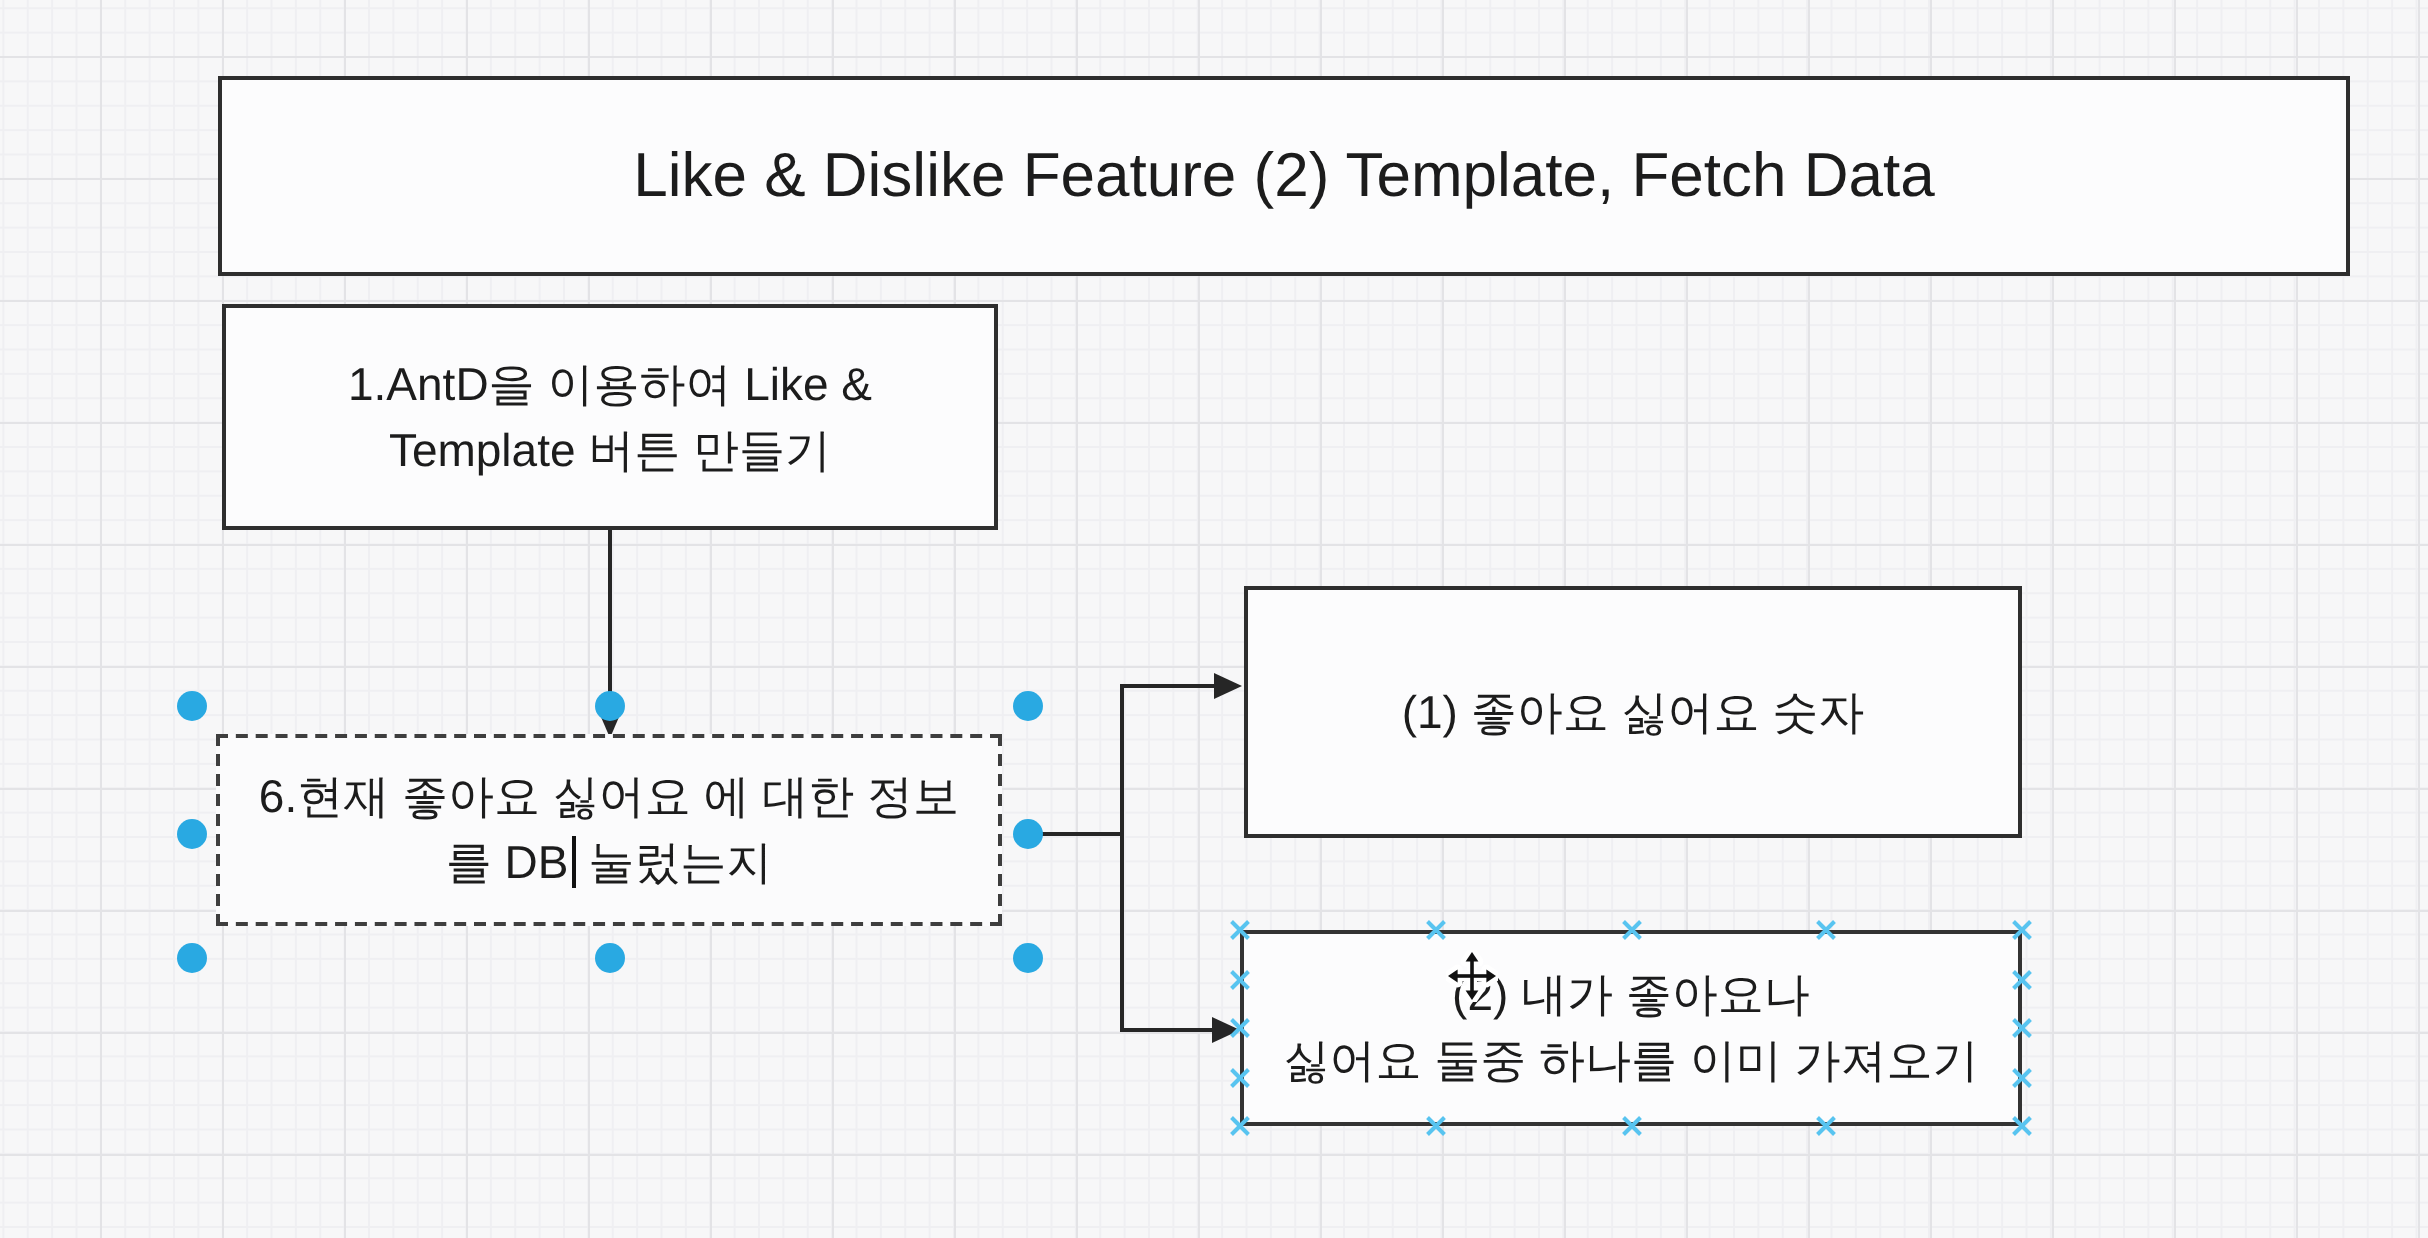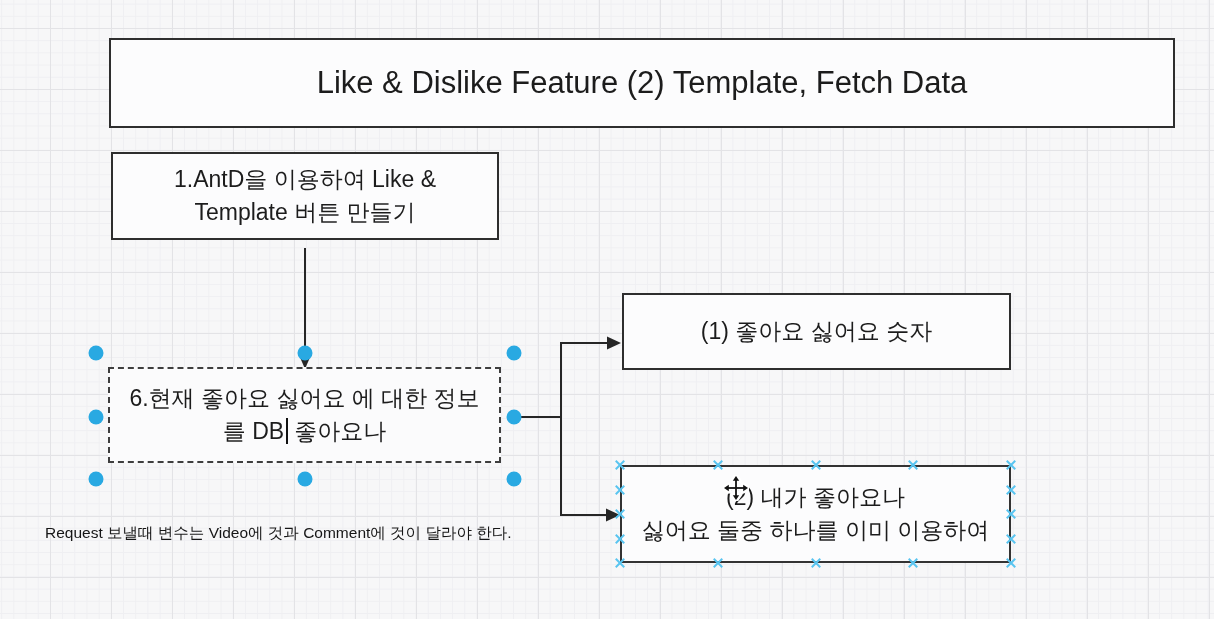--- a/index.html
+++ b/index.html
@@ -23,25 +23,25 @@
     background:#fcfcfd;
     border:2px solid #2e2e2e;
     box-sizing:border-box;
     display:flex;
     flex-direction:column;
     align-items:center;
     justify-content:center;
     text-align:center;
   }
   .node .line{font-size:23px;line-height:33px;white-space:nowrap;}
-  #title-box{left:109px;top:38px;width:1066px;height:90px;}
+  #title-box{left:109px;top:38px;width:1066px;height:100px;}
   #title-box .line{font-size:31px;line-height:36px;}
-  #node1{left:111px;top:152px;width:388px;height:88px;}
+  #node1{left:111px;top:152px;width:388px;height:113px;}
   #node2{left:108px;top:367px;width:393px;height:96px;border:2px dashed #3e3e3e;background:#fbfbfc;}
-  #node3{left:622px;top:293px;width:389px;height:77px;}
+  #node3{left:622px;top:293px;width:389px;height:126px;}
   #node4{left:620px;top:465px;width:391px;height:98px;border-color:#333;}
   #note{
     position:absolute;left:45px;top:523px;
     font-size:15.5px;line-height:20px;white-space:nowrap;color:#161616;
   }
   #connector-layer{position:absolute;left:0;top:0;pointer-events:none;}
   .handle{
     position:absolute;width:15px;height:15px;border-radius:50%;
     background:#29a9e2;transform:translate(-50%,-50%);z-index:6;
   }
@@ -82,30 +82,30 @@
     <div class="line">Like &amp; Dislike Feature (2) Template, Fetch Data</div>
   </div>
 
   <div id="node1" class="node">
     <div class="line">1.AntD을 이용하여 Like &amp;</div>
     <div class="line">Template 버튼 만들기</div>
   </div>
 
   <div id="node2" class="node">
     <div class="line">6.현재 좋아요 싫어요 에 대한 정보</div>
-    <div class="line"><span>를 DB</span><span class="caret"></span><span>좋아요나</span></div>
+    <div class="line"><span>를 DB</span><span class="caret"></span><span>눌렀는지</span></div>
   </div>
 
   <div id="node3" class="node">
     <div class="line">(1) 좋아요 싫어요 숫자</div>
   </div>
 
   <div id="node4" class="node">
     <div class="line">(2) 내가 좋아요나</div>
-    <div class="line">싫어요 둘중 하나를 이미 이용하여</div>
+    <div class="line">싫어요 둘중 하나를 이미 가져오기</div>
   </div>
 
   <div class="handle" style="left:96px;top:353px"></div>
   <div class="handle" style="left:305px;top:353px"></div>
   <div class="handle" style="left:514px;top:353px"></div>
   <div class="handle" style="left:96px;top:417px"></div>
   <div class="handle" style="left:514px;top:417px"></div>
   <div class="handle" style="left:96px;top:479px"></div>
   <div class="handle" style="left:305px;top:479px"></div>
   <div class="handle" style="left:514px;top:479px"></div>
@@ -139,15 +139,14 @@
     <g stroke="#111111" stroke-width="1.8" fill="#111111">
       <line x1="13" y1="5" x2="13" y2="21"></line>
       <line x1="5" y1="13" x2="21" y2="13"></line>
       <polygon points="13,1 9.8,5.8 16.2,5.8" stroke="none"></polygon>
       <polygon points="13,25 9.8,20.2 16.2,20.2" stroke="none"></polygon>
       <polygon points="1,13 5.8,9.8 5.8,16.2" stroke="none"></polygon>
       <polygon points="25,13 20.2,9.8 20.2,16.2" stroke="none"></polygon>
     </g>
   </svg>
 
-  <div id="note">Request 보낼때 변수는 Video에 것과 Comment에 것이 달라야 한다.</div>
 
 </div>
 
 </body></html>

